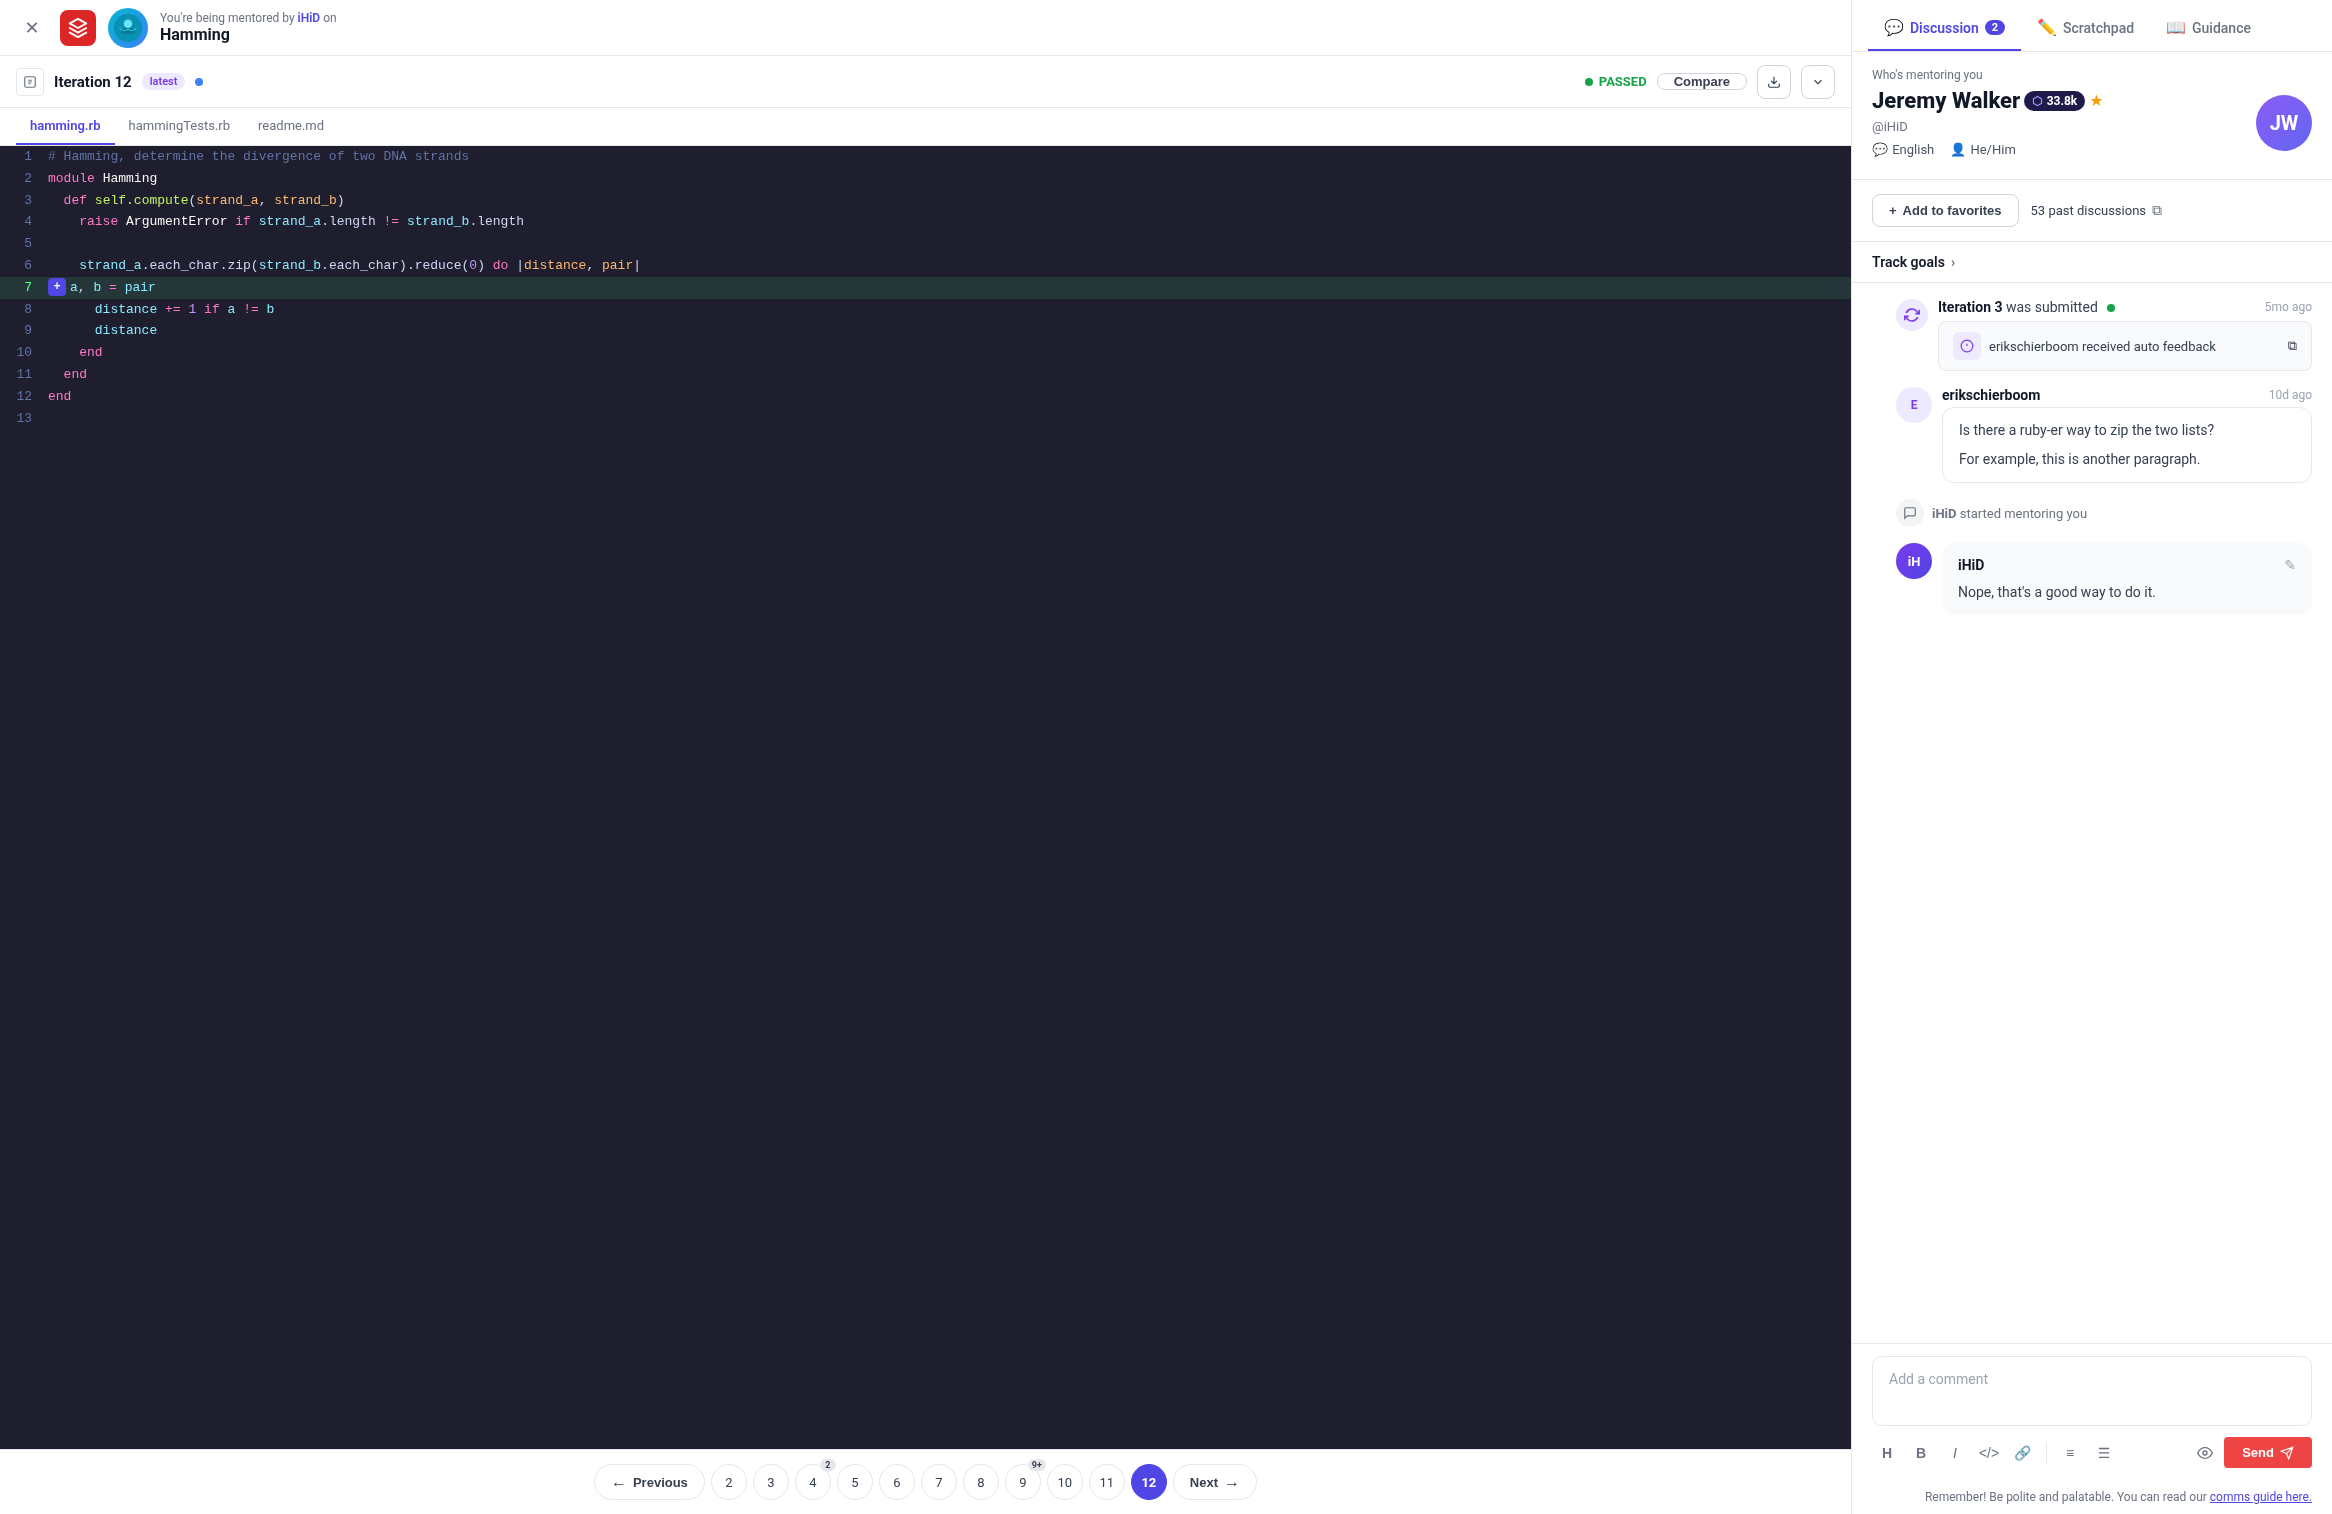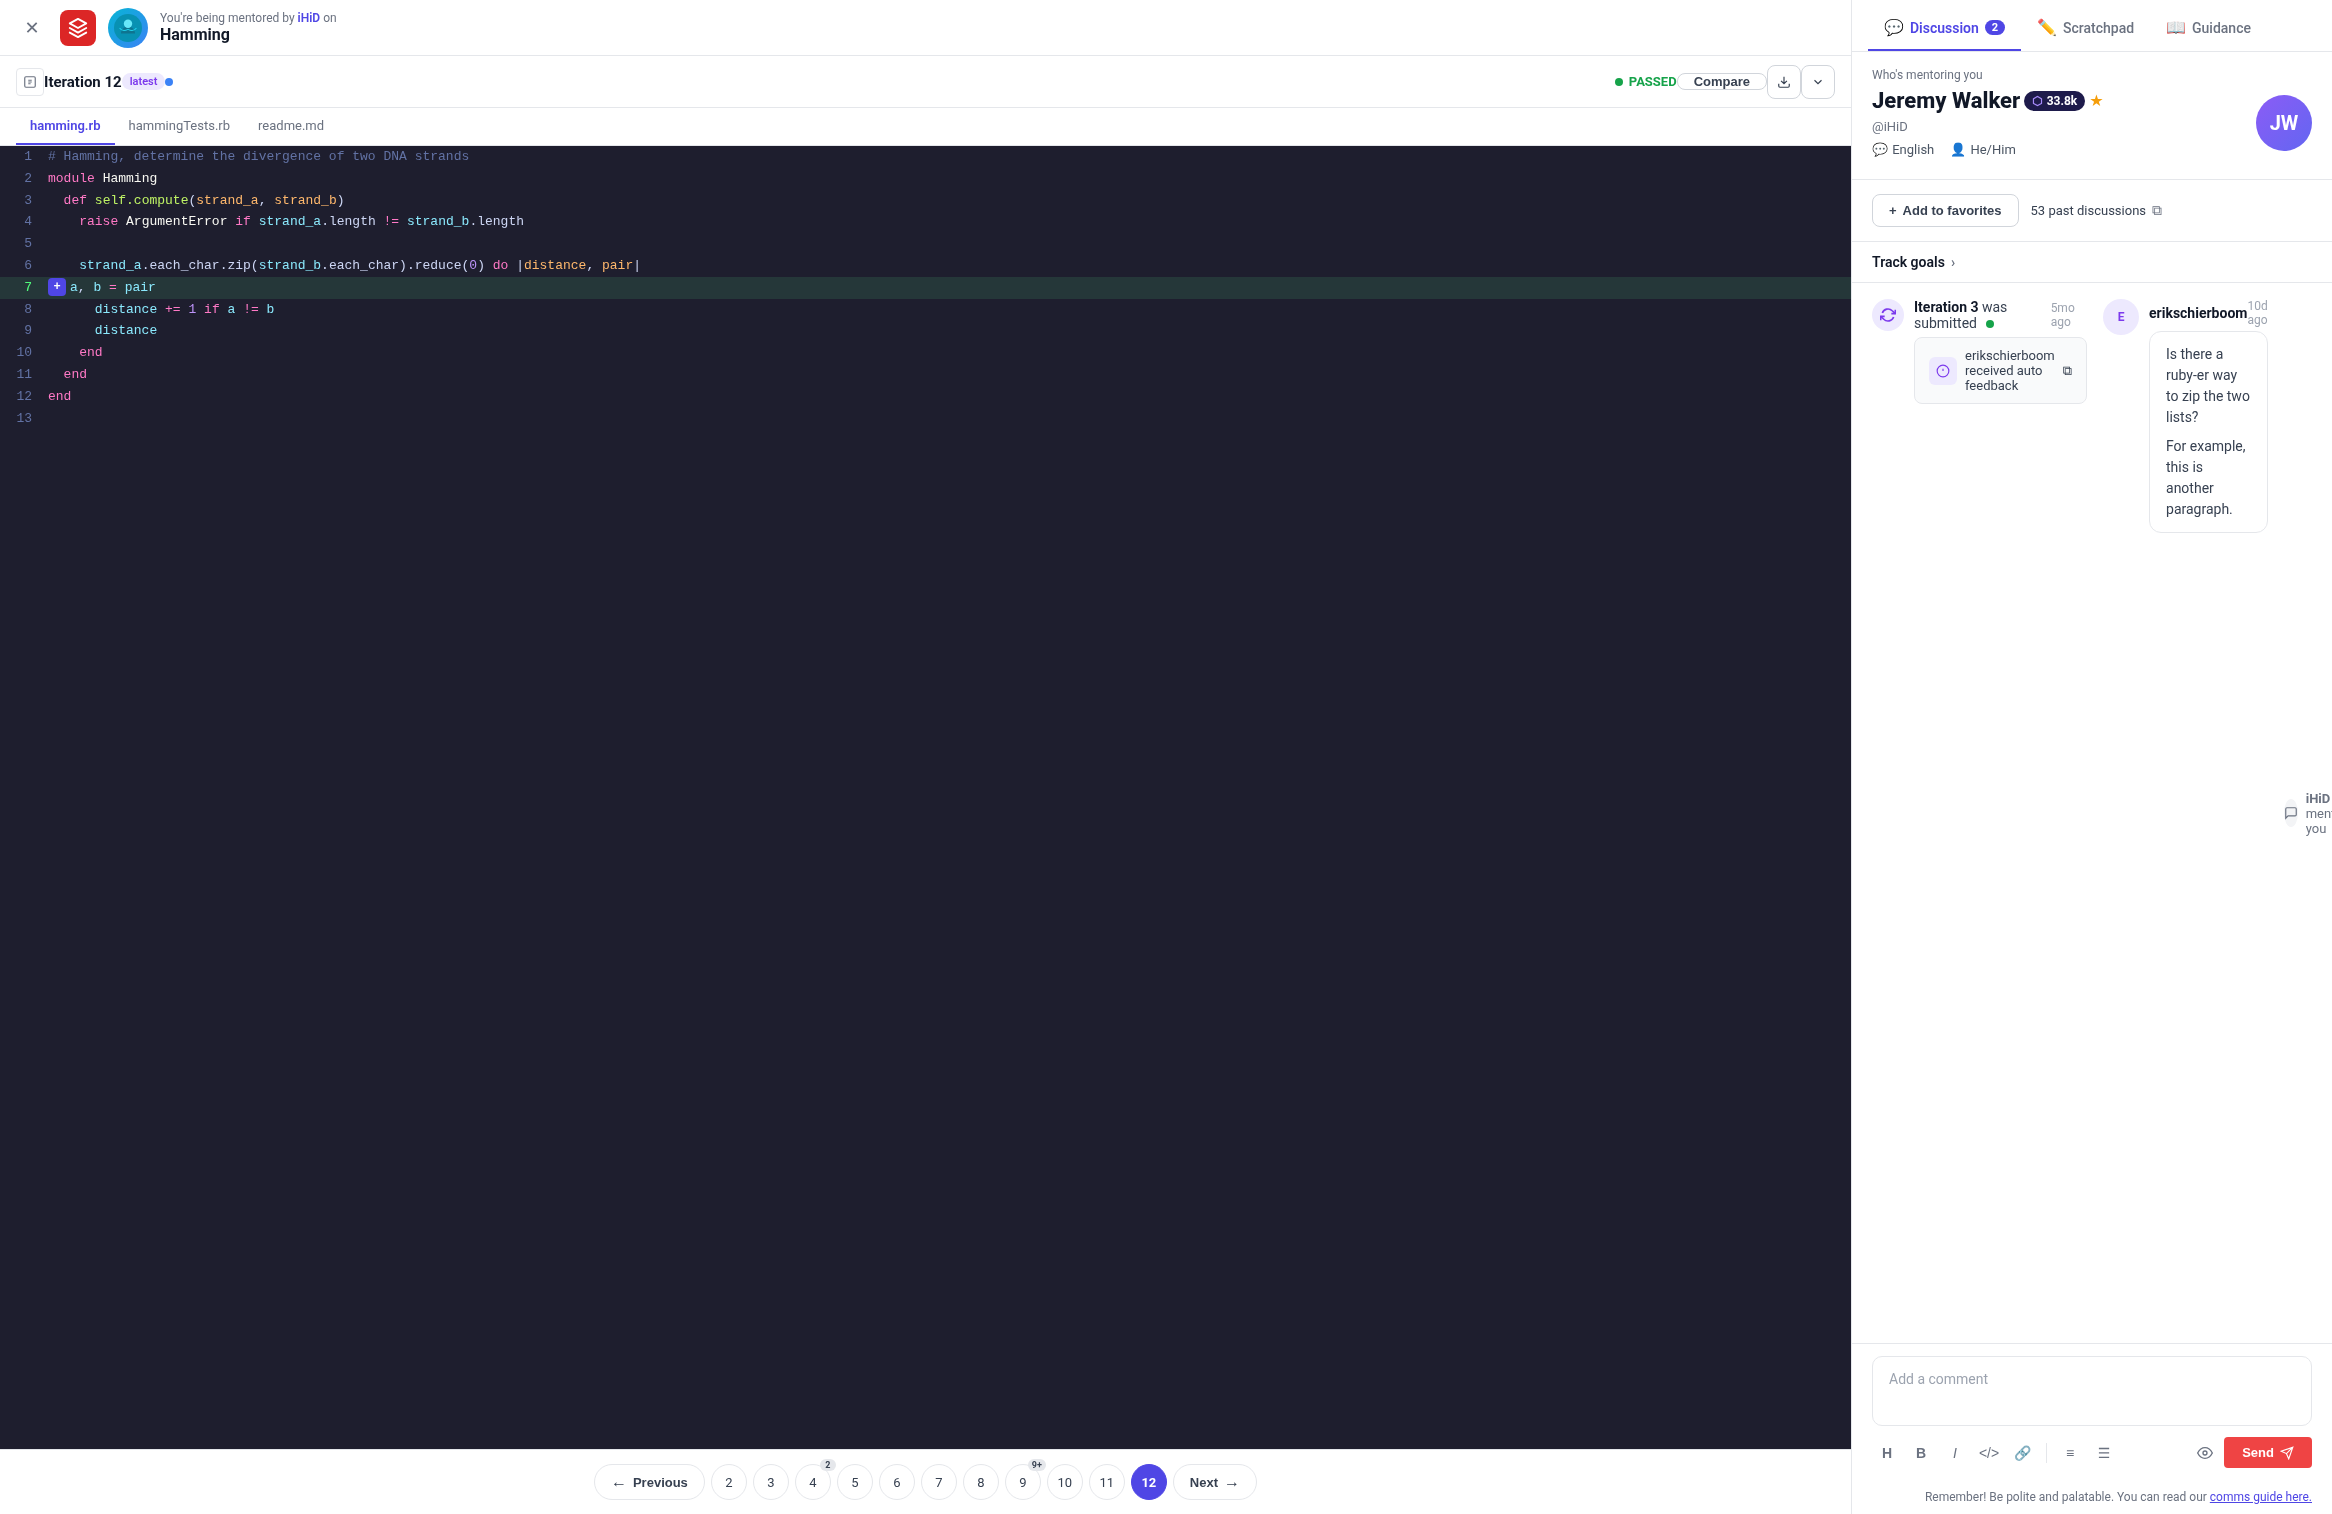--- a/index.html
+++ b/index.html
@@ -13,21 +13,21 @@
     .close-btn { width: 32px; height: 32px; border: none; background: none; cursor: pointer; display: flex; align-items: center; justify-content: center; font-size: 18px; color: #6b7280; }
     .exercise-logo { width: 36px; height: 36px; background: #dc2626; border-radius: 8px; display: flex; align-items: center; justify-content: center; color: white; font-weight: bold; font-size: 14px; flex-shrink: 0; }
     .mentor-avatar-small { width: 40px; height: 40px; border-radius: 50%; background: linear-gradient(135deg, #06b6d4, #3b82f6); display: flex; align-items: center; justify-content: center; flex-shrink: 0; }
     .mentor-avatar-small svg { width: 28px; height: 28px; }
     .header-text { display: flex; flex-direction: column; }
     .being-mentored { font-size: 12px; color: #6b7280; }
     .being-mentored span { color: #4f46e5; font-weight: 600; }
     .exercise-name { font-size: 16px; font-weight: 700; color: #111827; }
 
     
-    .iteration-bar { display: flex; align-items: center; padding: 10px 16px; border-bottom: 1px solid #e5e7eb; height: 52px; }
+    .iteration-bar { display: flex; align-items: center; padding: 10px 16px; border-bottom: 1px solid #e5e7eb; height: 52px; gap: 10px; }
     .file-icon { width: 28px; height: 28px; border: 1px solid #e5e7eb; border-radius: 4px; display: flex; align-items: center; justify-content: center; font-size: 10px; color: #6b7280; }
     .iteration-title { font-size: 15px; font-weight: 700; color: #111827; }
     .latest-badge { background: #ede9fe; color: #7c3aed; font-size: 11px; font-weight: 600; padding: 2px 8px; border-radius: 12px; }
     .dot-blue { width: 8px; height: 8px; background: #3b82f6; border-radius: 50%; }
     .spacer { flex: 1; }
     .passed-badge { display: flex; align-items: center; gap: 6px; color: #16a34a; font-weight: 700; font-size: 13px; }
     .passed-dot { width: 8px; height: 8px; background: #16a34a; border-radius: 50%; }
     .compare-btn { border: 1.5px solid #d1d5db; border-radius: 8px; padding: 0 16px; font-size: 13px; font-weight: 600; background: #fff; cursor: pointer; color: #374151; }
     .download-btn { width: 34px; height: 34px; border: 1.5px solid #d1d5db; border-radius: 8px; display: flex; align-items: center; justify-content: center; background: #fff; cursor: pointer; color: #374151; }
     .chevron-btn { width: 34px; height: 34px; border: 1.5px solid #d1d5db; border-radius: 8px; display: flex; align-items: center; justify-content: center; background: #fff; cursor: pointer; color: #374151; }
@@ -91,21 +91,21 @@
     .actions-row { display: flex; align-items: center; gap: 12px; padding: 14px 20px; border-bottom: 1px solid #e5e7eb; }
     .add-fav-btn { display: flex; align-items: center; gap: 6px; border: 1.5px solid #d1d5db; border-radius: 8px; padding: 8px 16px; font-size: 13px; font-weight: 600; background: #fff; cursor: pointer; color: #374151; }
     .past-discussions { display: flex; align-items: center; gap: 6px; font-size: 13px; color: #374151; cursor: pointer; }
     .copy-icon { font-size: 14px; color: #6b7280; }
 
     
     .track-goals { display: flex; align-items: center; gap: 6px; padding: 12px 20px; border-bottom: 1px solid #e5e7eb; cursor: pointer; font-size: 14px; font-weight: 600; color: #111827; }
     .track-goals-chevron { color: #6b7280; font-size: 14px; }
 
     
-    .discussion-feed { flex: 1; overflow-y: auto; padding: 16px 20px; display: flex; gap: 16px; }
+    .discussion-feed { flex: 1; overflow-y: auto; padding: 16px 20px; display: flex; flex-direction: column; gap: 16px; margin-left: 24px; }
 
     .event-item { display: flex; align-items: flex-start; gap: 10px; }
     .event-avatar { width: 36px; height: 36px; border-radius: 50%; background: #e5e7eb; display: flex; align-items: center; justify-content: center; font-size: 12px; font-weight: 700; color: #6b7280; flex-shrink: 0; }
     .event-avatar.purple { background: #ede9fe; color: #7c3aed; }
     .event-content { flex: 1; }
     .event-header { display: flex; align-items: center; justify-content: space-between; margin-bottom: 4px; }
     .event-title { font-size: 14px; color: #374151; }
     .event-title strong { color: #111827; font-weight: 700; }
     .event-time { font-size: 12px; color: #9ca3af; }
 

